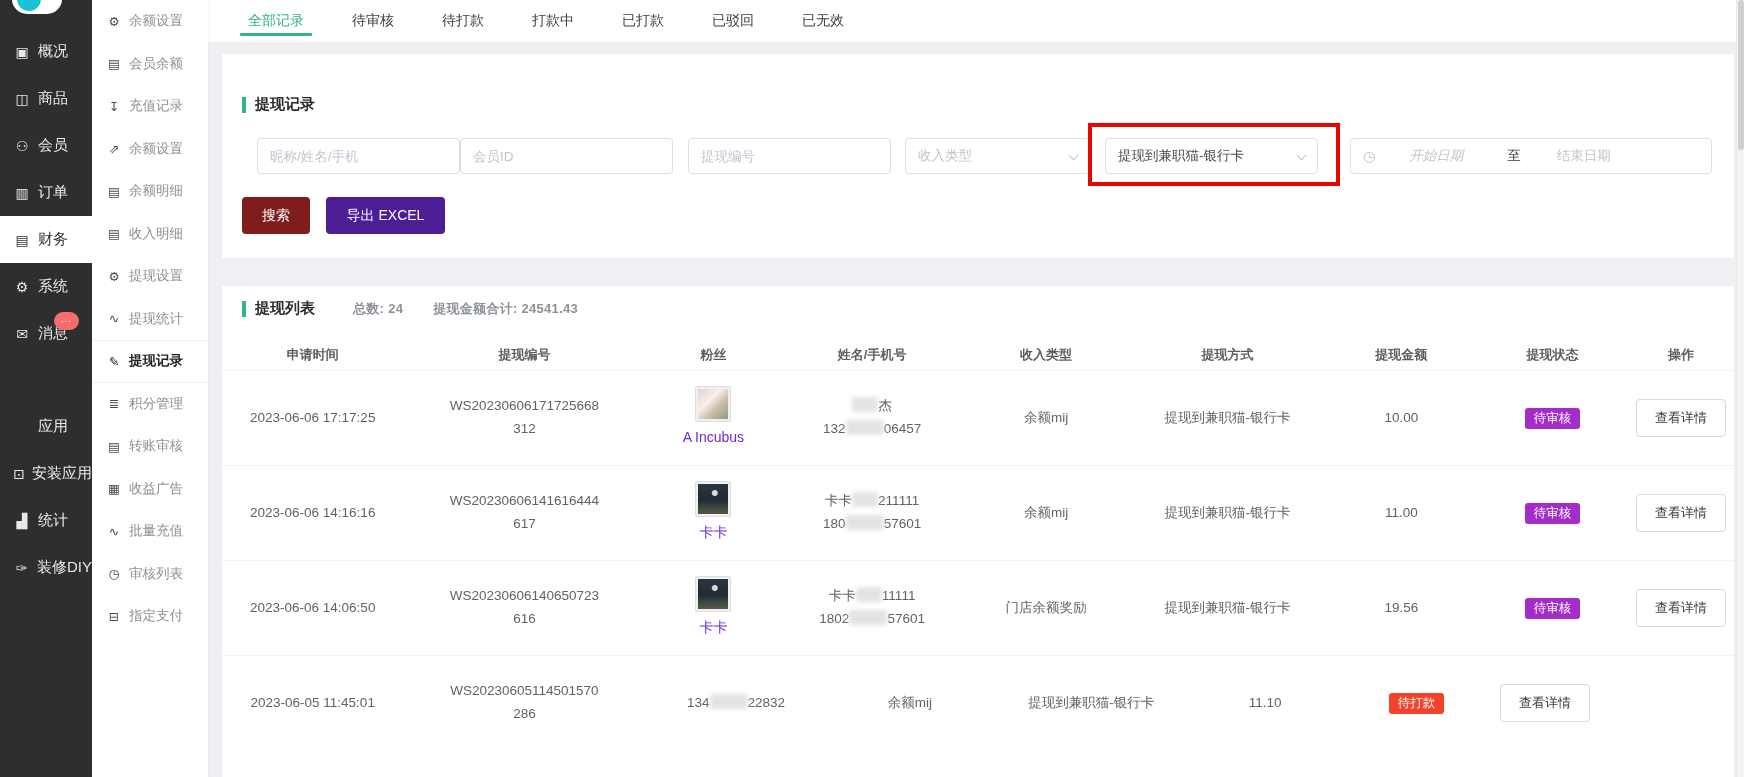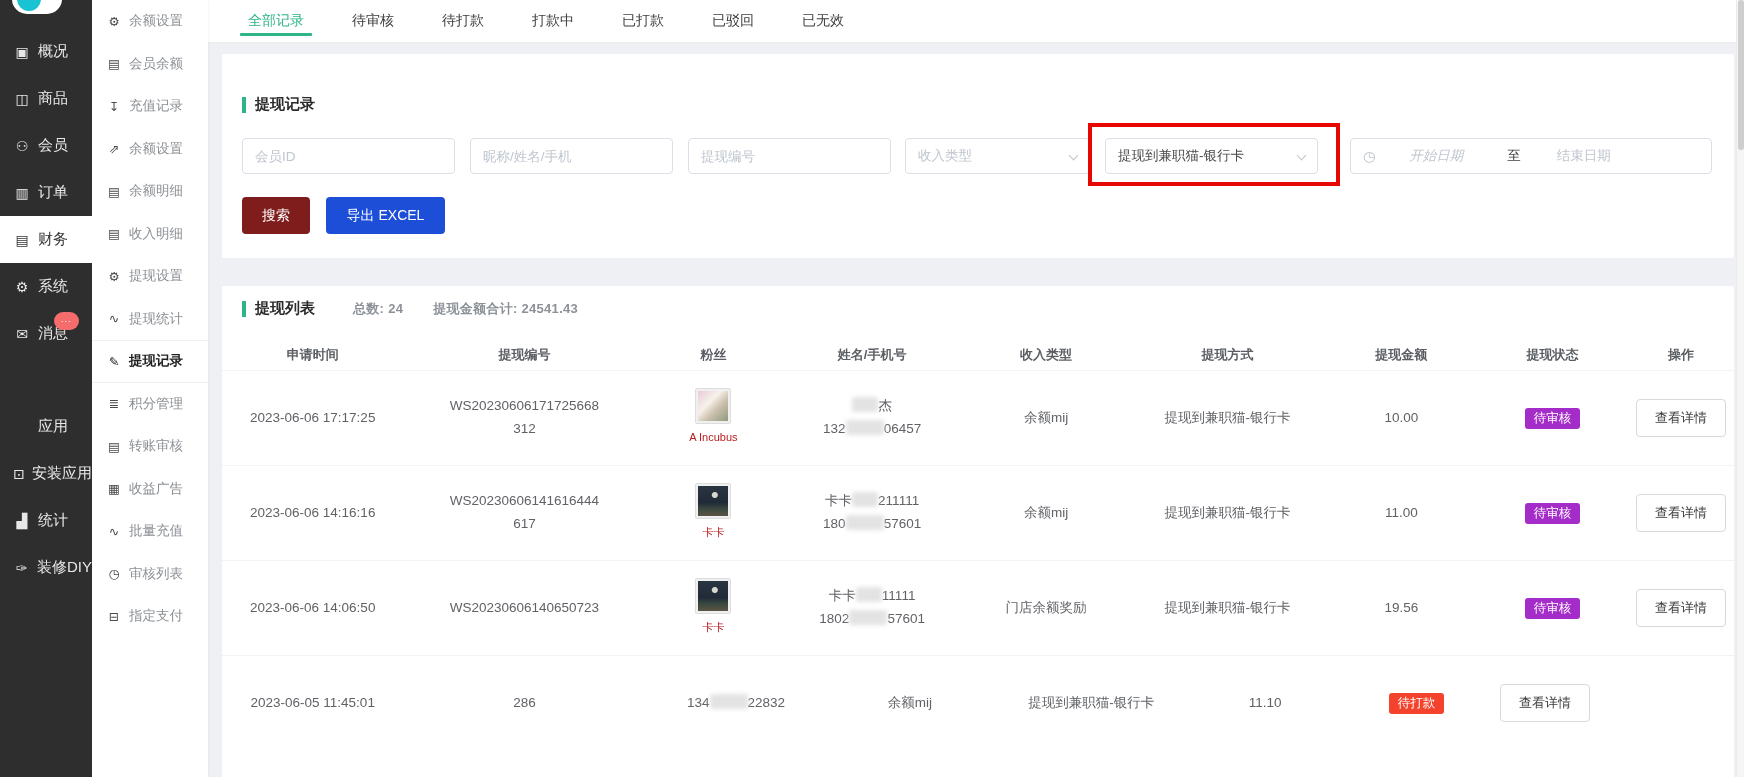--- a/index.html
+++ b/index.html
@@ -59,40 +59,40 @@
   .sel-income { width:185px; margin-left:14px; color:#bfc6ce; }
   .sel-method { width:213px; margin-left:15px; color:#4a4a4a; }
   .chev { position:absolute; right:12px; top:13px; width:7px; height:7px; border-right:1.5px solid #c0c4cc; border-bottom:1.5px solid #c0c4cc; transform:rotate(45deg); }
   .f-date { width:362px; margin-left:32px; padding:0 12px; color:#bfc6ce; }
   .clock { font-size:14px; color:#c0c4cc; margin-right:34px; }
   .d-start { flex:0 0 auto;font-style:italic; }
   .d-sep { color:#3d3d3d; margin:0 36px 0 44px; }
   .f-btn-row { display:flex; margin:23px 0 0 20px; }
   .btn { height:37px; border:none; border-radius:4px; color:#fff; font-size:14px; cursor:pointer; font-family:inherit; }
   .btn-search { width:68px; background:#7f1d1d; }
-  .btn-export { width:119px; background:#1d4ed8; margin-left:16px; }
+  .btn-export { width:119px; background:#4c1d95; margin-left:16px; }
 
   
   .red-box { position:absolute; left:866px; top:69px; width:252px; height:63px; border:4px solid #e80600; pointer-events:none; z-index:3; }
 
   
   .table { margin-top:21px; }
   .trow, .thead { display:flex; width:100%; }
   .thead { height:31px; align-items:center; }
   .th { font-size:13px; color:#5a5e63; font-weight:bold; text-align:center; }
   .trow { min-height:95px; align-items:center; border-top:1px solid #f1f3f6; }
   .td { font-size:13.5px; color:#606266; text-align:center; line-height:1.7; }
   .col1 { width:12%; } .col2 { width:16%; } .col3 { width:9%; } .col4 { width:12%; }
   .col5 { width:11%; } .col6 { width:13%; } .col7 { width:10%; } .col8 { width:10%; } .col9 { width:7%; }
 
   .avatar { width:34px; height:34px; margin:0 auto 5px; border:2px solid #f0f0f0; outline:1px solid #ddd; border-radius:1px; }
   .avatar--photo { background:linear-gradient(135deg,#e9cbd9 0%,#f6f1ea 38%,#cdbfae 62%,#8e9c7a 100%); }
   .avatar--night { background:radial-gradient(circle at 56% 30%, #d8d8d0 0, #d8d8d0 2.5px, rgba(0,0,0,0) 3.5px),linear-gradient(180deg,#2a3542 0%,#202b37 55%,#3c4a40 78%,#5d5345 100%); }
   .avatar--panda { background:radial-gradient(circle at 25% 28%, #1d1d1d 0 5px, rgba(0,0,0,0) 6px),radial-gradient(circle at 75% 28%, #1d1d1d 0 5px, rgba(0,0,0,0) 6px),radial-gradient(ellipse 13px 8px at 50% 88%, #1d1d1d 0 99%, rgba(0,0,0,0) 100%),#fdfdfd; }
-  .nick { font-size:11px; color:#b91c1c; cursor:pointer; }
+  .nick { font-size:14px; color:#6d28d9; cursor:pointer; }
   .mask { display:inline-block; vertical-align:-2px; height:15px; background:#e3e3e3; border-radius:2px; filter:blur(2px); }
   .mask-sm { width:26px; } .mask-md { width:38px; }
   .badge { display:inline-block; padding:4px 9px 5px; border-radius:3px; color:#fff; font-size:12.5px; line-height:1; }
   .badge--purple { background:#a42cc8; }
   .badge--red { background:#f4432c; }
   .btn-detail { padding:9px 18px; background:#fff; border:1px solid #d9d9d9; border-radius:4px; font-size:13px; color:#3d3d3d; cursor:pointer; font-family:inherit; }
 
   
   .scrollbar { position:absolute; right:0; top:0; width:8px; height:777px; background:#f5f5f5; border-left:1px solid #ebebeb; z-index:6; }
   .scroll-thumb { position:absolute; top:0; left:1px; width:6px; height:150px; background:#cfcfcf; border-radius:3px; }
@@ -232,22 +232,22 @@
       <div class="tab">已驳回</div>
       <div class="tab">已无效</div>
     </div>
 
   <section class="panel panel-filter">
     <div class="sec-title">
       <span class="bar"></span>
       <span>提现记录</span>
     </div>
     <div class="f-row">
+      <input class="f-input w2" placeholder="昵称/姓名/手机" style="">
       <input class="f-input w1" placeholder="会员ID" style="">
-      <input class="f-input w2" placeholder="昵称/姓名/手机" style="">
       <input class="f-input w3" placeholder="提现编号" style="">
       <div class="f-select sel-income">
         <span>收入类型</span>
         <i class="chev"></i>
       </div>
       <div class="f-select sel-method">
         <span>提现到兼职猫-银行卡</span>
         <i class="chev"></i>
       </div>
       <div class="f-date">
@@ -325,38 +325,40 @@
             <div class="td col5">余额mij</div>
             <div class="td col6">提现到兼职猫-银行卡</div>
             <div class="td col7">11.00</div>
             <div class="td col8"><span class="badge badge--purple">待审核</span></div>
             <div class="td col9"><button class="btn-detail">查看详情</button></div>
           </div>
           <div class="trow">
             <div class="td col1">2023-06-06 14:06:50</div>
             <div class="td col2">
               <div>WS20230606140650723</div>
+              <div>616</div>
             </div>
             <div class="td col3">
               <div class="avatar avatar--night"></div>
               <div class="nick">卡卡</div>
             </div>
             <div class="td col4">
               <div>卡卡<span class="mask mask-sm"></span>11111</div>
               <div>1802<span class="mask mask-md"></span>57601</div>
             </div>
             <div class="td col5">门店余额奖励</div>
             <div class="td col6">提现到兼职猫-银行卡</div>
             <div class="td col7">19.56</div>
             <div class="td col8"><span class="badge badge--purple">待审核</span></div>
             <div class="td col9"><button class="btn-detail">查看详情</button></div>
           </div>
           <div class="trow">
             <div class="td col1">2023-06-05 11:45:01</div>
             <div class="td col2">
+              <div>WS20230605114501570</div>
               <div>286</div>
             </div>
             <div class="td col4">
               <div>134<span class="mask mask-md"></span>22832</div>
             </div>
             <div class="td col5">余额mij</div>
             <div class="td col6">提现到兼职猫-银行卡</div>
             <div class="td col7">11.10</div>
             <div class="td col8"><span class="badge badge--red">待打款</span></div>
             <div class="td col9"><button class="btn-detail">查看详情</button></div>

